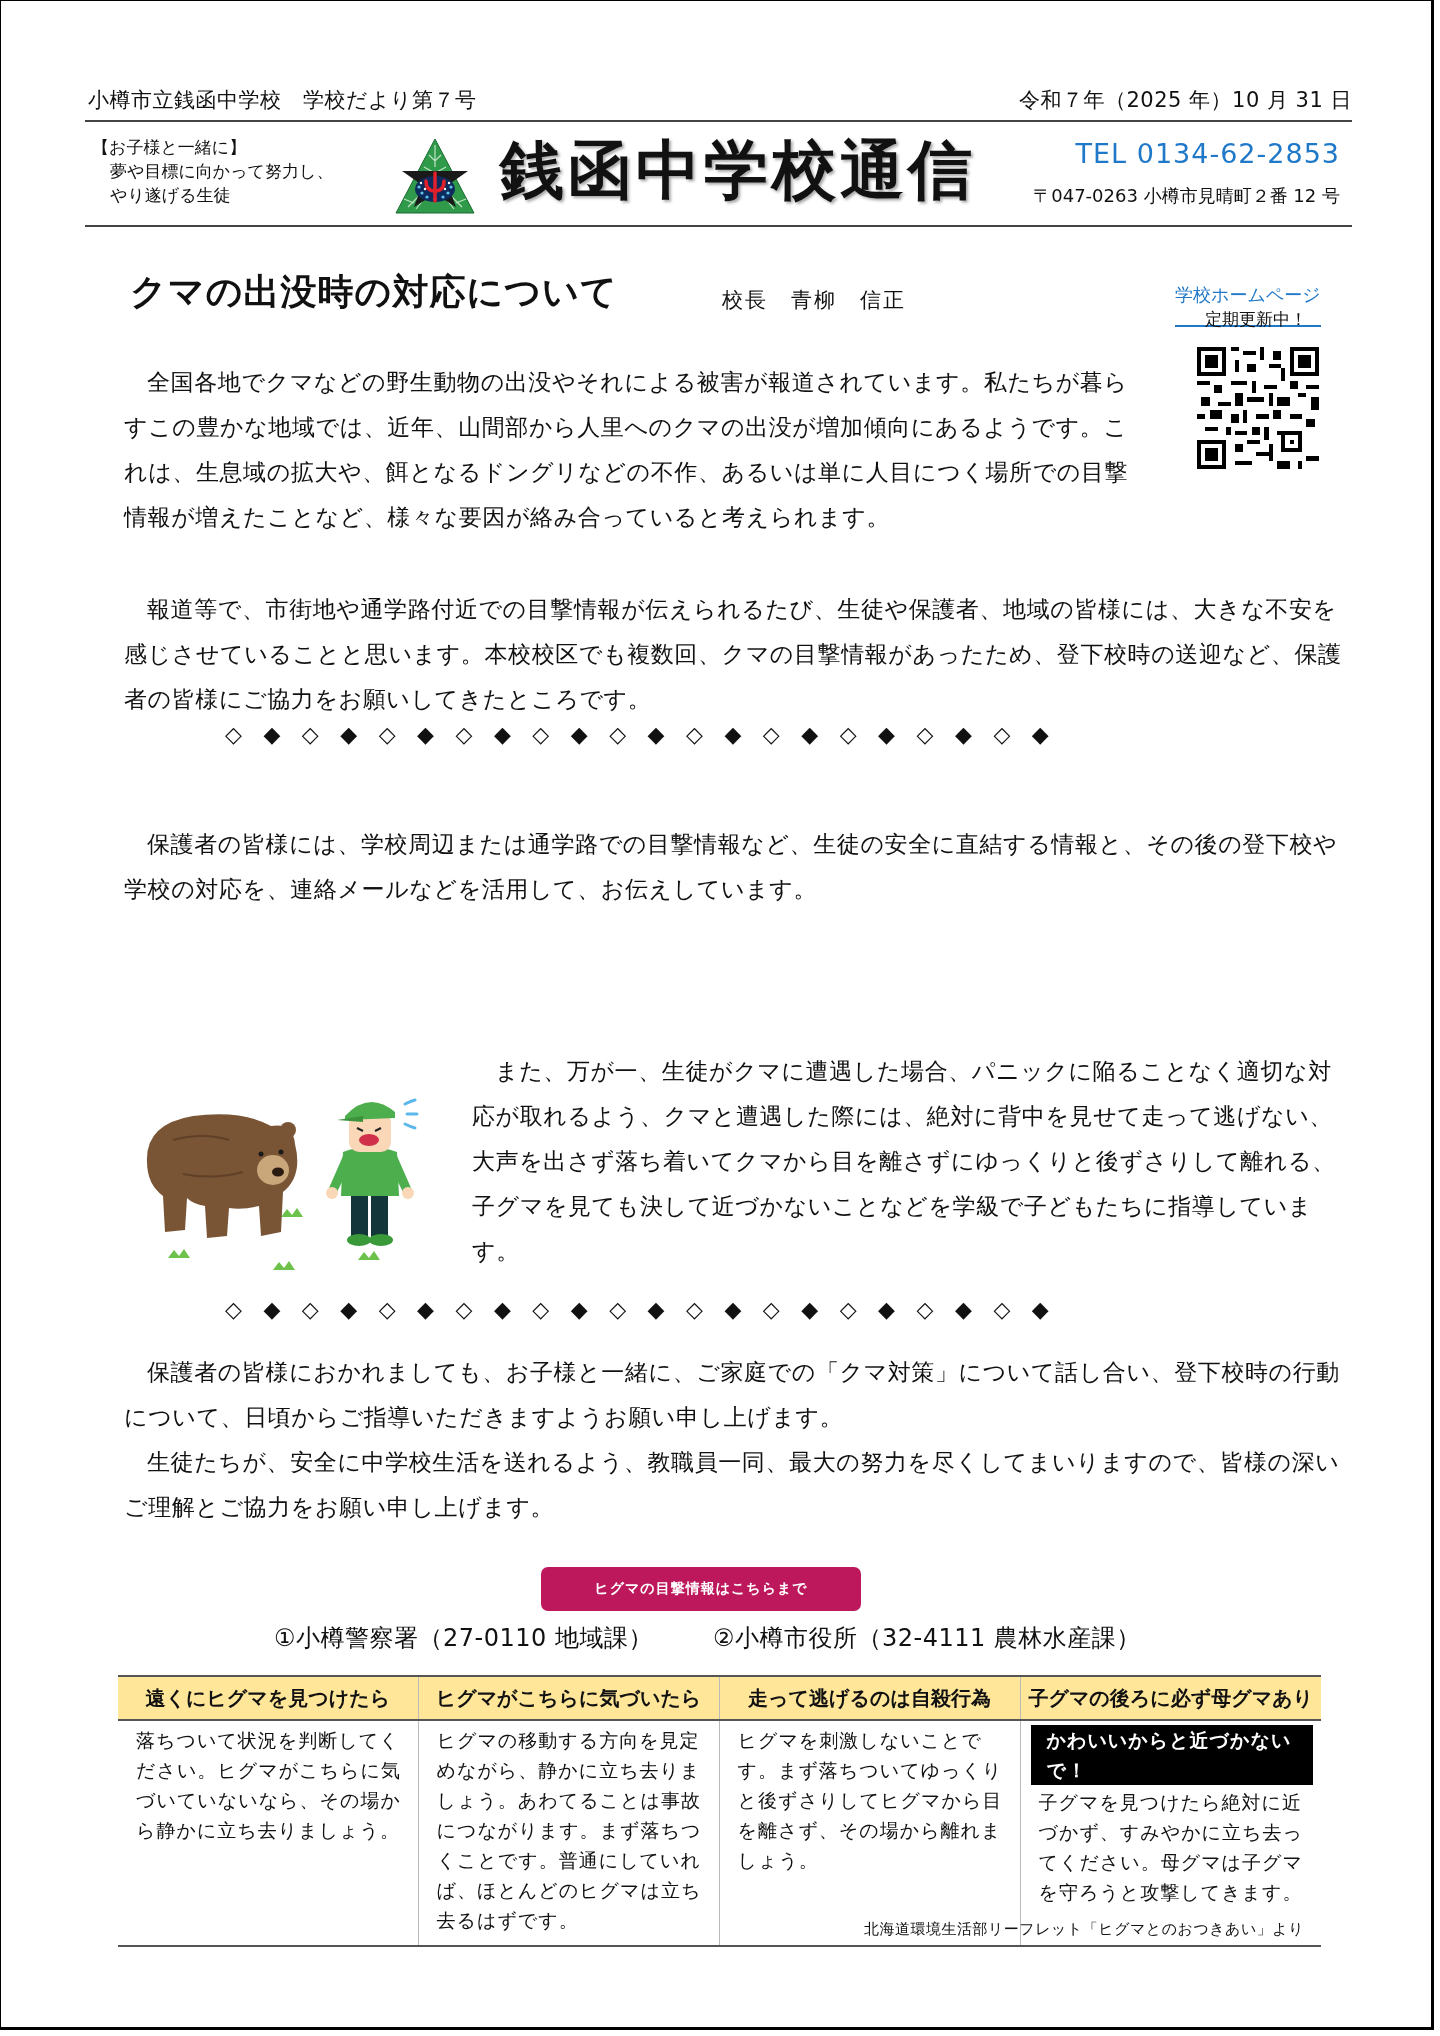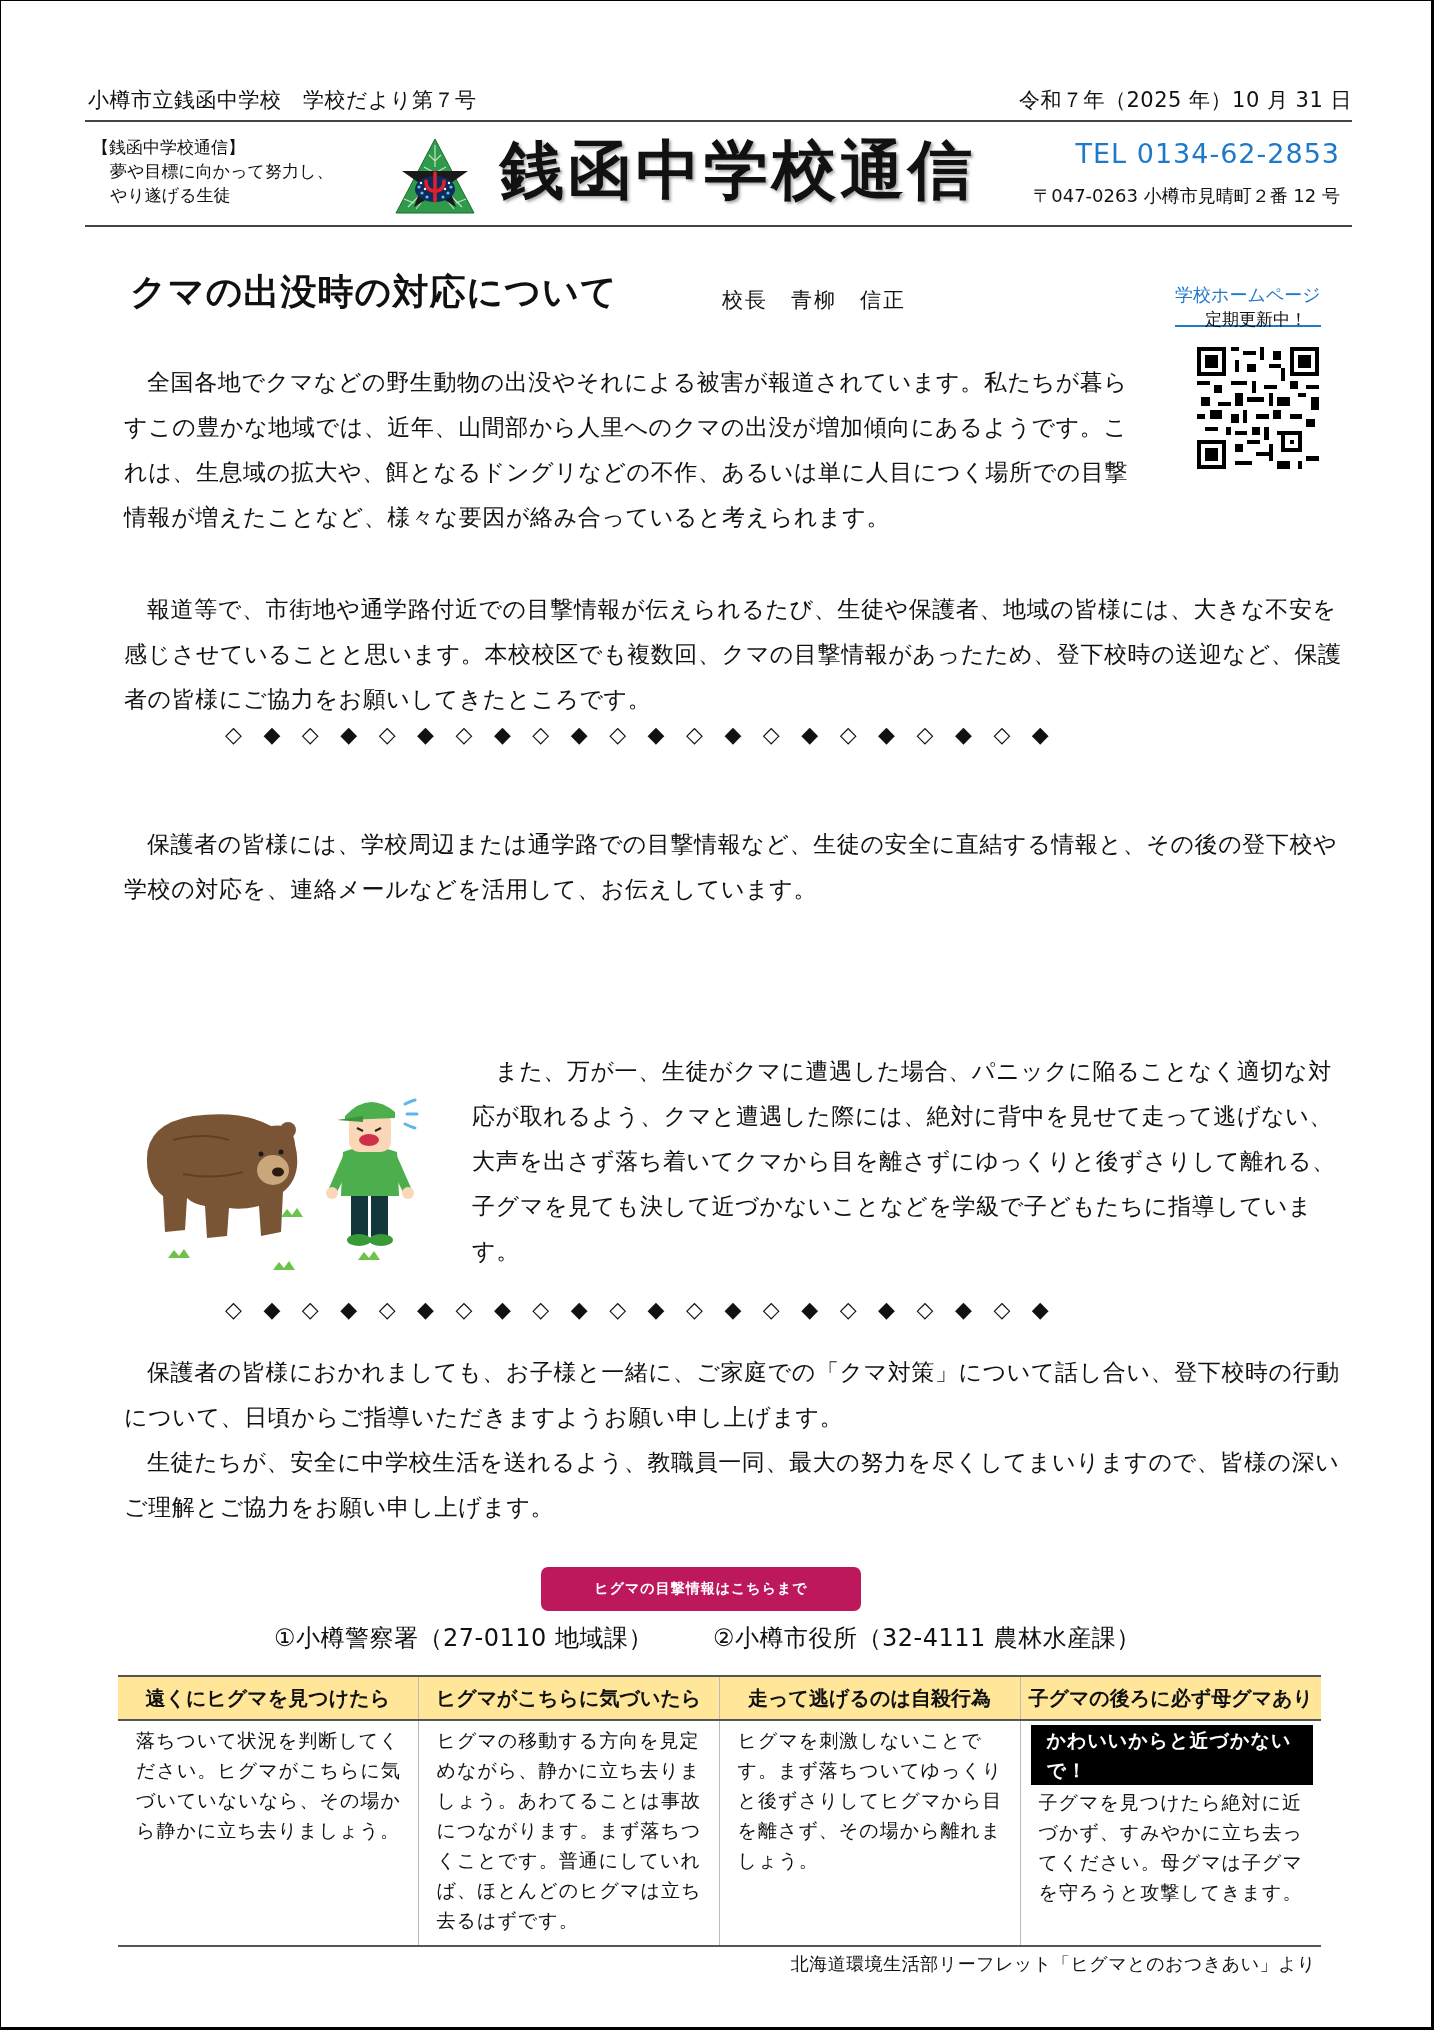--- a/index.html
+++ b/index.html
@@ -72,32 +72,32 @@
   }
   .tips-table td {
     font-size: 19px; line-height: 30px; vertical-align: top; padding: 4px 8px 10px 18px;
     height: 186px; border-bottom: 2px solid #555; letter-spacing: 1px;
   }
   .tips-table th + th, .tips-table td + td { border-left: 1px solid #bbb; }
   .warn-tag {
     display: inline-block; background: #000; color: #fff; font-weight: bold;
     font-size: 19px; padding: 0 16px; line-height: 30px; margin-left: -8px; margin-bottom: 2px;
   }
-  .credit { right: 124px; top: 1920px; font-size: 18px; letter-spacing: 0.5px; margin-top: 32px; }
+  .credit { right: 136px; top: 1920px; font-size: 15px; letter-spacing: 0.5px; }
 </style>
 </head>
 <body>
 
 <div class="page-frame"></div>
 
 <div class="abs hdr-left-top">小樽市立銭函中学校　学校だより第７号</div>
 <div class="abs hdr-right-top">令和７年（2025 年）10 月 31 日</div>
 <div class="hline" style="top:120px"></div>
 
-<div class="abs goal-label">【銭函中学校通信】</div>
+<div class="abs goal-label">【お子様と一緒に】</div>
 <div class="abs goal-text" style="top:159px">夢や目標に向かって努力し、</div>
 <div class="abs goal-text" style="top:183px">やり遂げる生徒</div>
 
 <div class="abs logo">
   <svg width="82" height="78" viewBox="0 0 82 78">
     <polygon points="41,2 80,76 2,76" fill="#2e9a4a" stroke="#1d6b32" stroke-width="1"></polygon>
     <g stroke="#bfe3c3" stroke-width="1.2" fill="none">
       <path d="M41 8 L41 30 M35 18 L41 24 L47 18 M30 30 L41 36 L52 30"></path>
       <path d="M14 70 L26 58 M10 62 L20 66 M22 72 L30 62"></path>
       <path d="M68 70 L56 58 M72 62 L62 66 M60 72 L52 62"></path>

